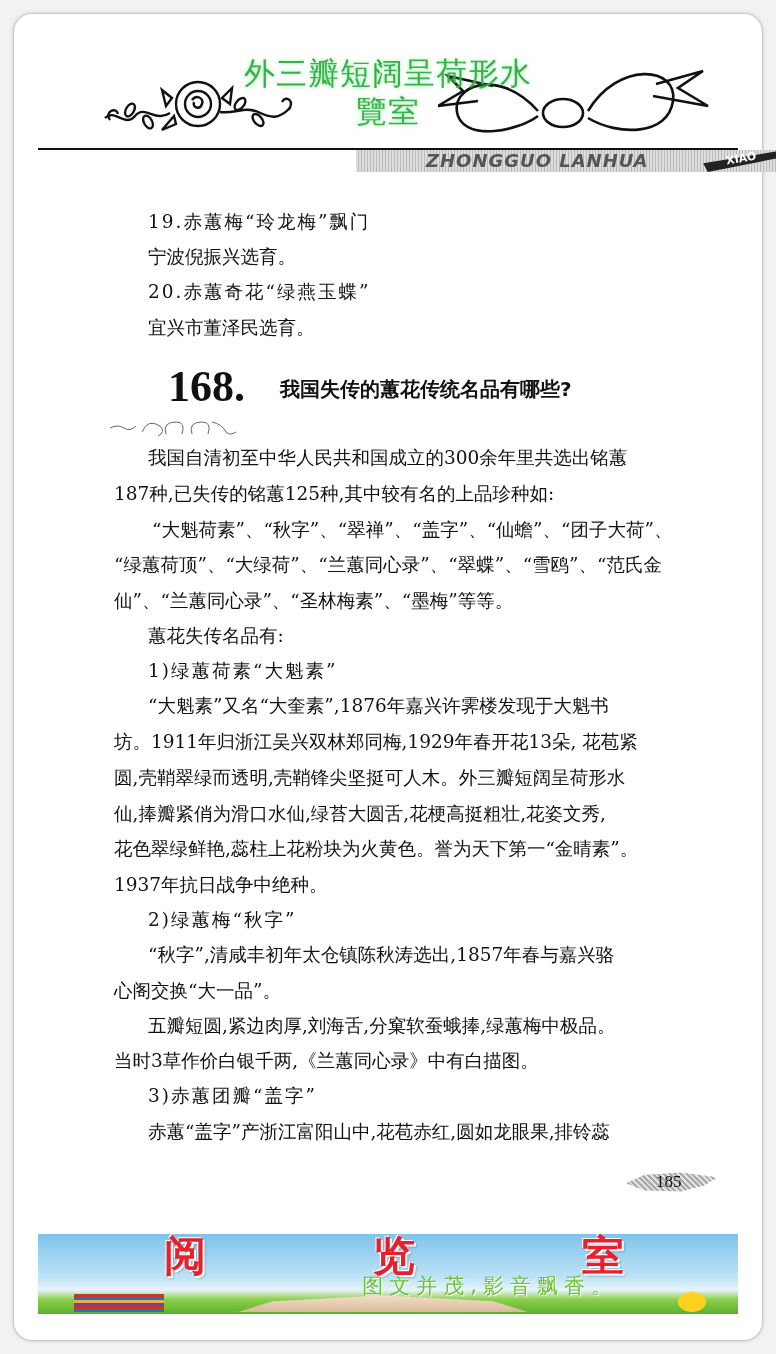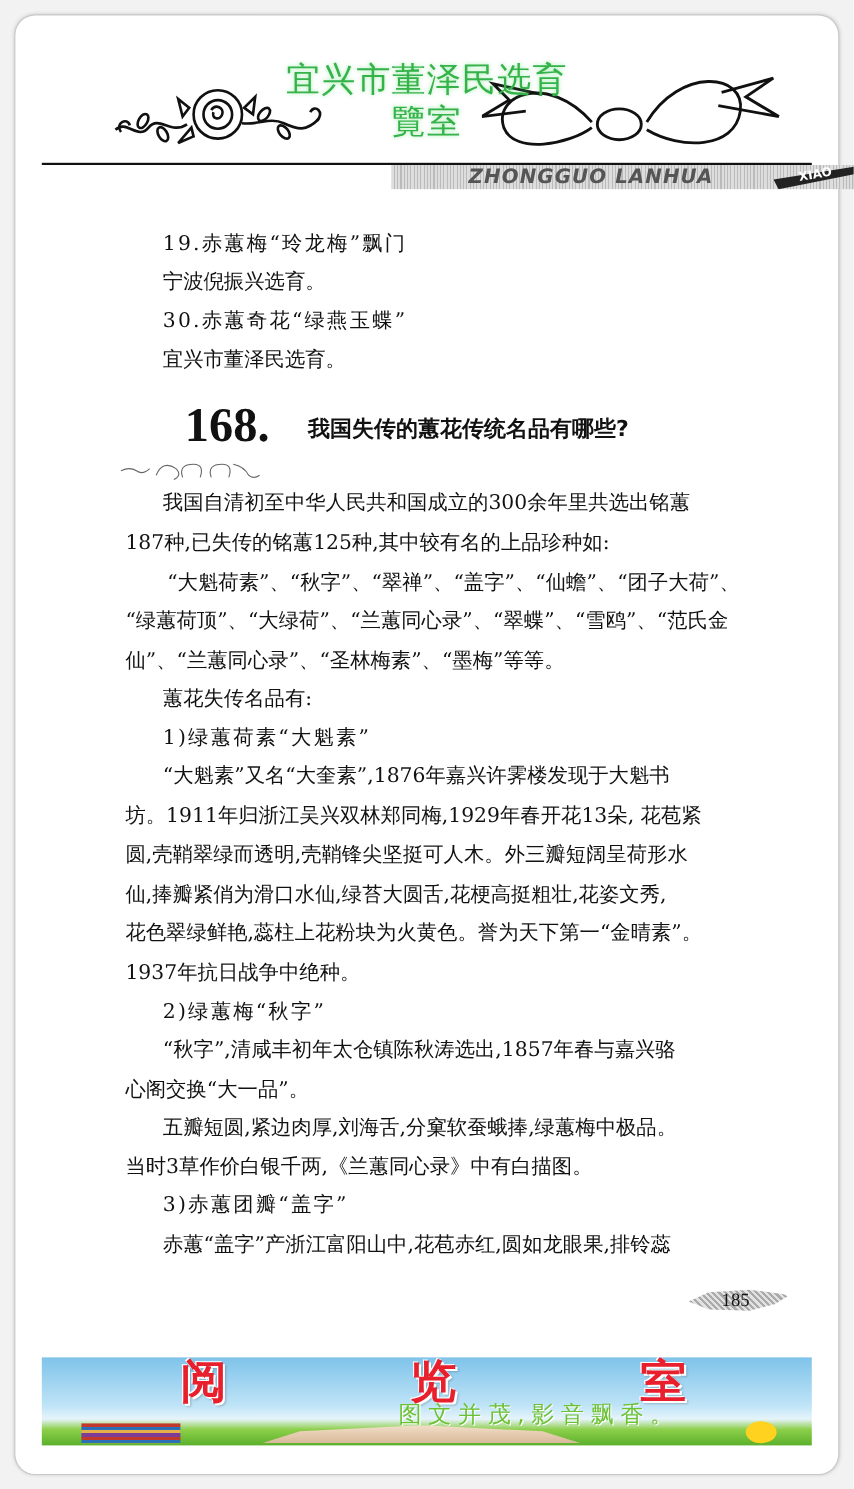--- a/index.html
+++ b/index.html
@@ -126,36 +126,36 @@
     <svg style="position:absolute;left:400px;top:18px" width="280" height="95" viewBox="0 0 280 95">
       <g fill="none" stroke="#111" stroke-width="2.6">
         <path d="M100 55 C60 10 10 30 20 60 C30 85 80 75 100 60"></path>
         <path d="M150 55 C180 5 240 10 235 45 C230 80 180 80 150 62"></path>
         <ellipse cx="125" cy="57" rx="20" ry="14"></ellipse>
         <path d="M40 45 L0 50 L25 35 L10 20 L55 30"></path>
         <path d="M215 40 L270 50 L240 32 L265 15 L218 28"></path>
       </g>
     </svg>
     <div class="title">
-      <div>宜兴市董泽民选育</div>
+      <div>外三瓣短阔呈荷形水</div>
       <div>覽室</div>
     </div>
   </div>
 
   <div class="header-rule"></div>
   <div class="running-head">
     <span class="rh-text">ZHONGGUO LANHUA</span>
     <span class="rh-band"></span>
     <span class="rh-tag">XIAO</span>
   </div>
 
   <div class="body-text">
     <div class="line kai" style="left:110px;top:170px">19.赤蕙梅“玲龙梅”飘门</div>
     <div class="line" style="left:110px;top:205px">宁波倪振兴选育。</div>
-    <div class="line kai" style="left:110px;top:240px">30.赤蕙奇花“绿燕玉蝶”</div>
+    <div class="line kai" style="left:110px;top:240px">20.赤蕙奇花“绿燕玉蝶”</div>
     <div class="line" style="left:110px;top:276px">宜兴市董泽民选育。</div>
 
     <div class="qtitle">
       <span class="qnum">168.</span>
       <span class="qtext">我国失传的蕙花传统名品有哪些?</span>
     </div>
     <svg class="flourish" viewBox="0 0 130 22">
       <g fill="none" stroke="#666" stroke-width="1">
         <path d="M2 12 q8 -4 14 0 q6 4 12 -2"></path>
         <path d="M34 16 q6 -14 18 -6 q6 6 -2 10"></path>

